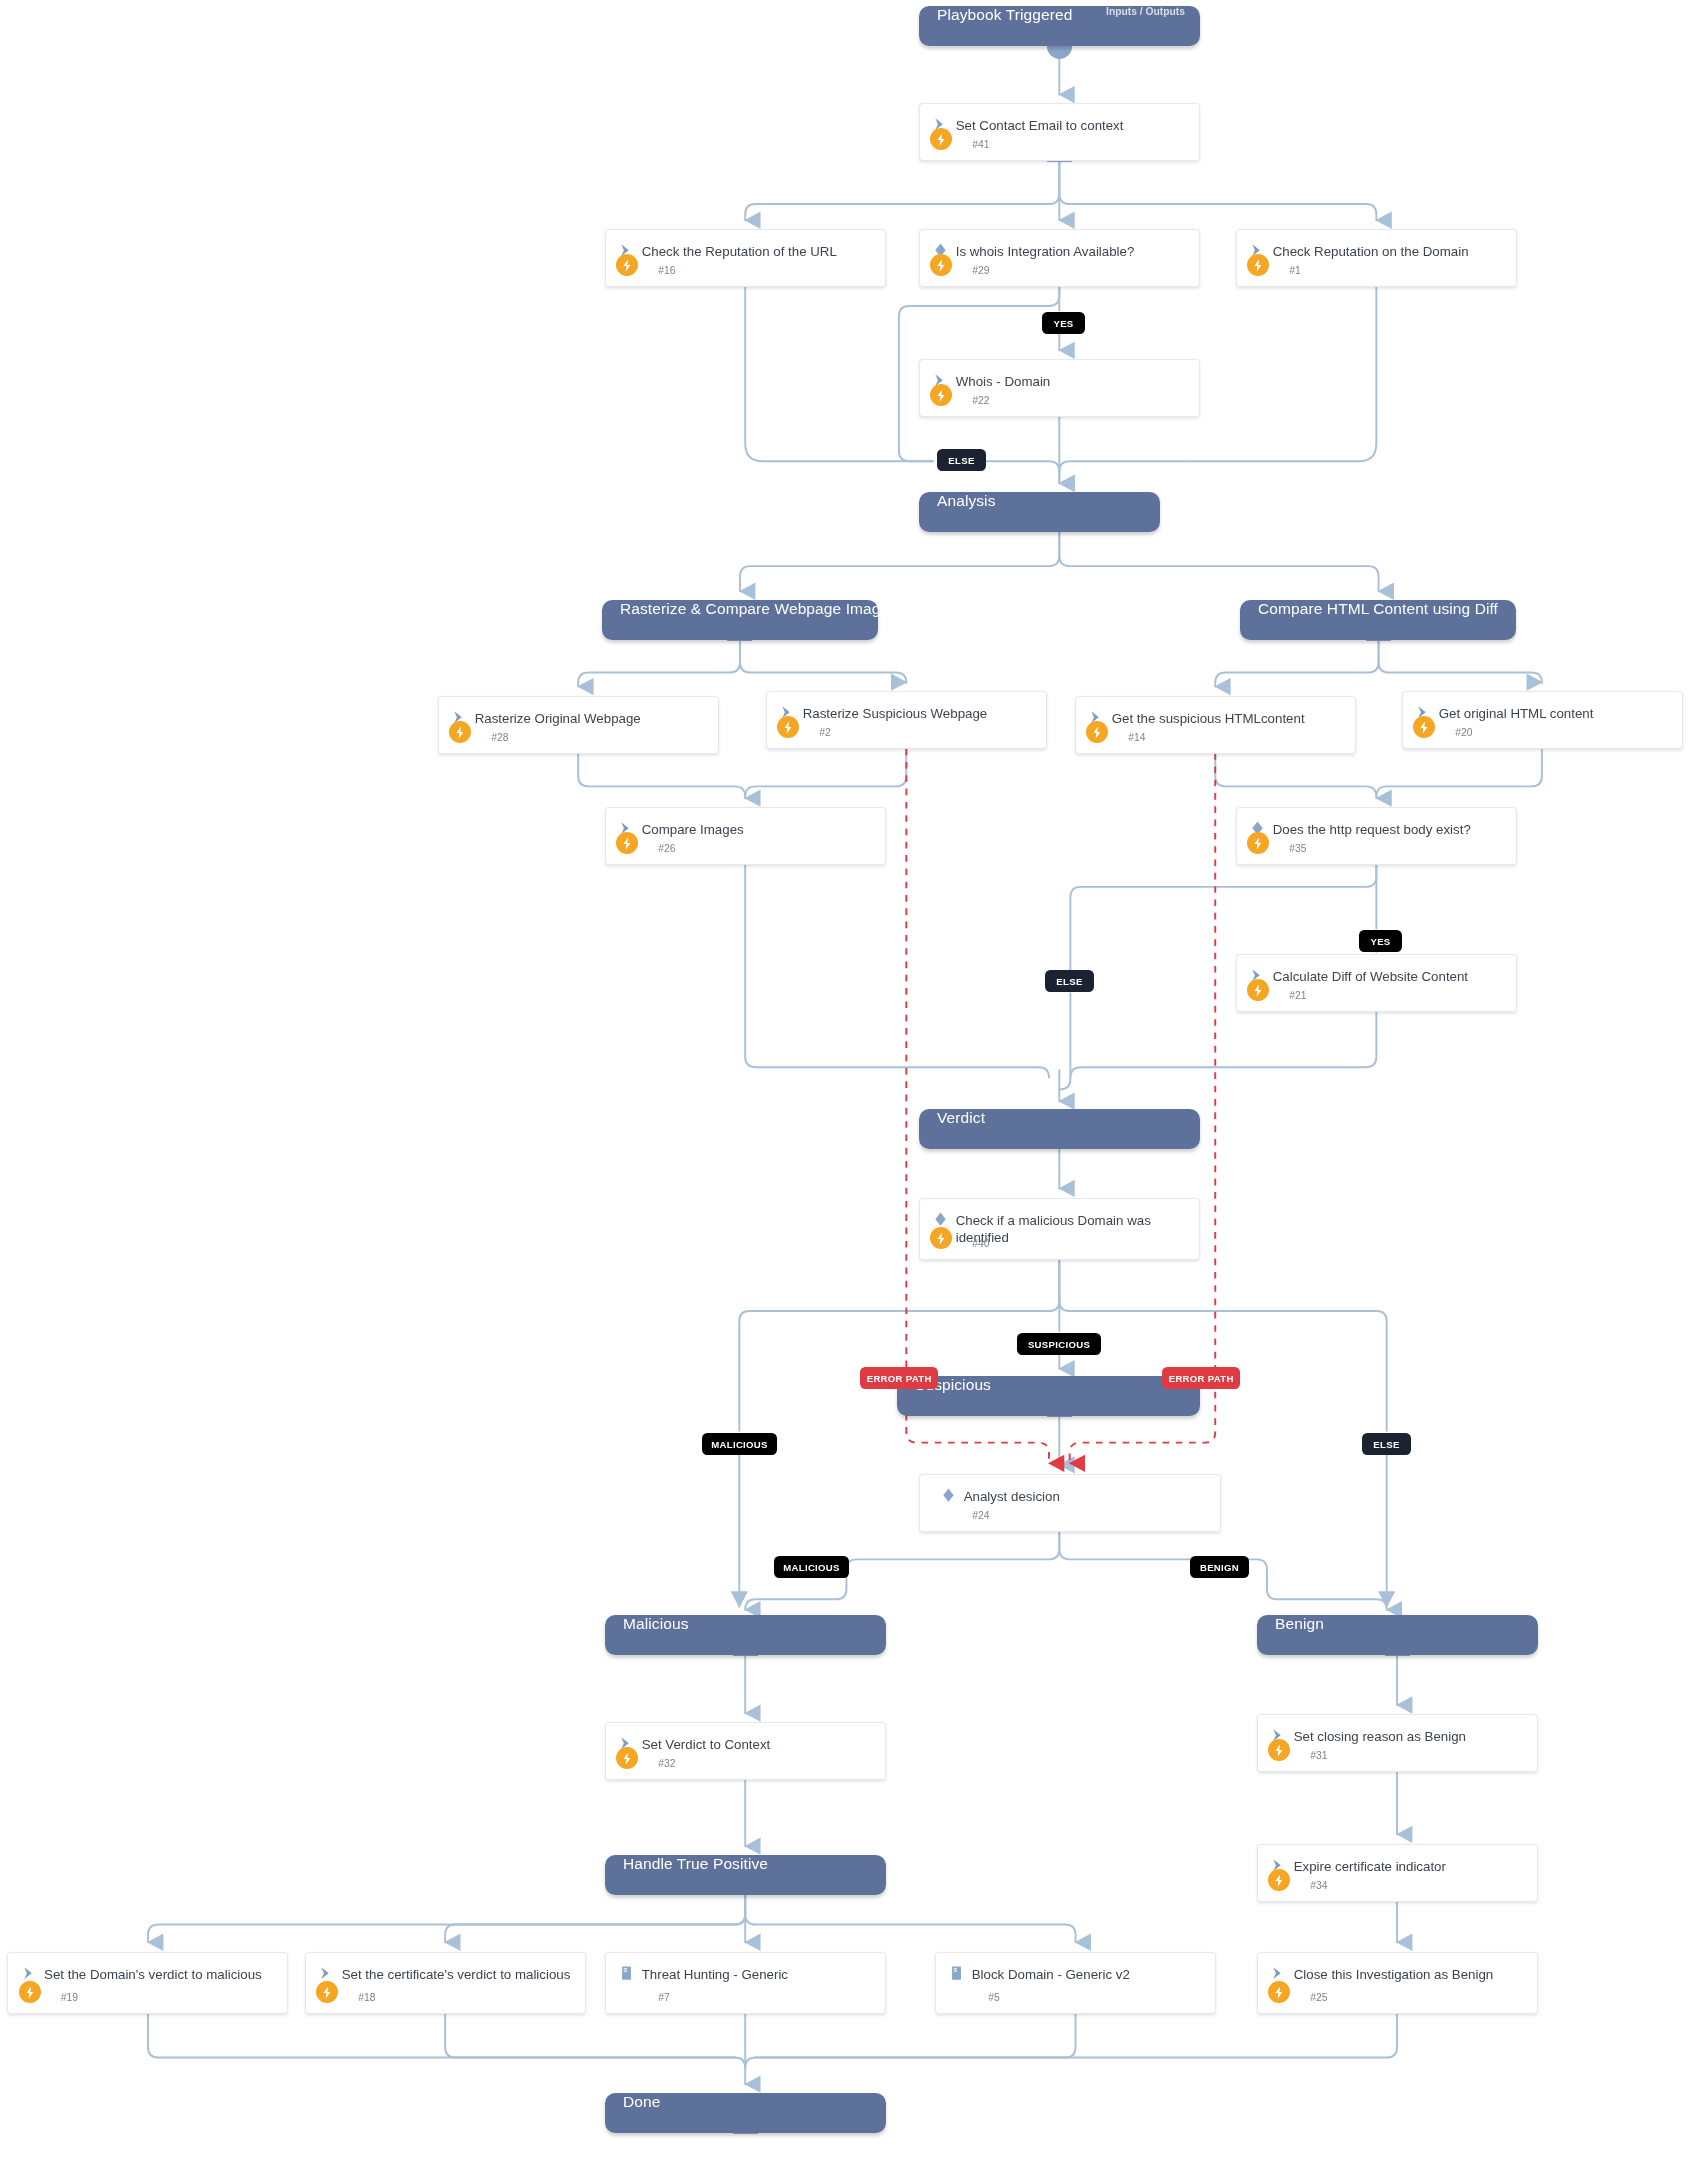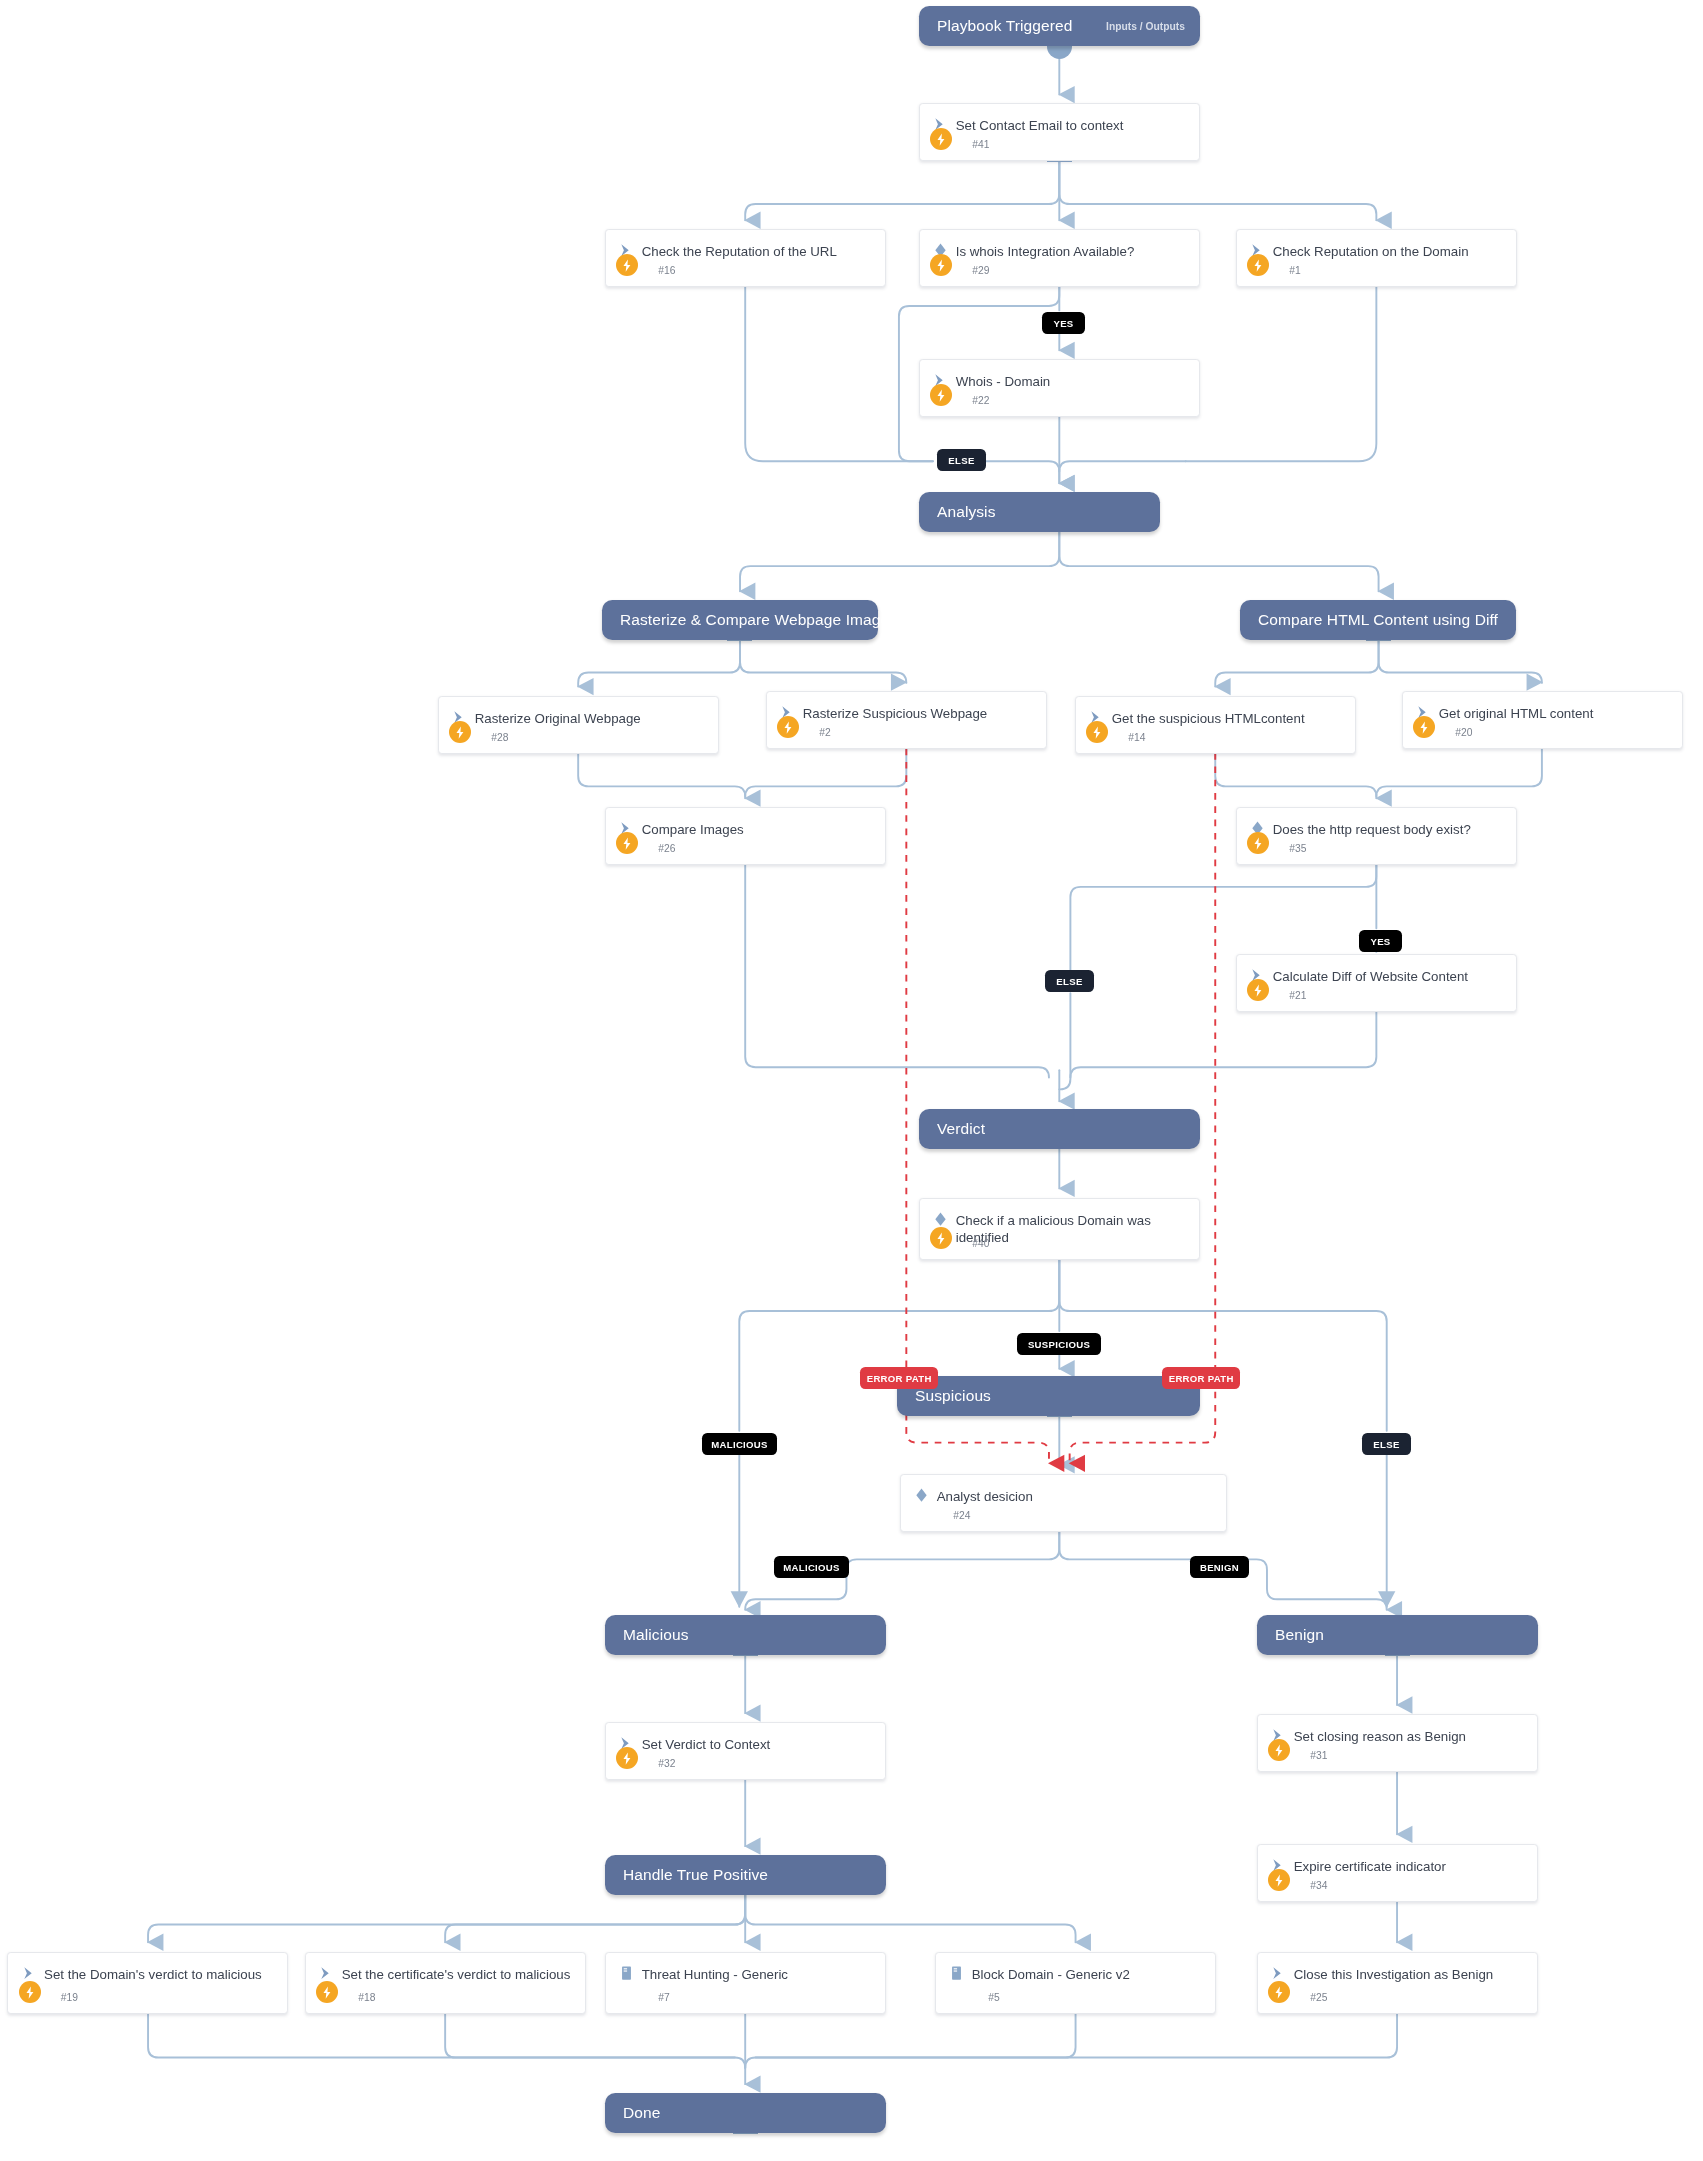--- a/index.html
+++ b/index.html
@@ -10,21 +10,21 @@
   }
   #canvas{position:absolute;inset:0;}
   svg#wires{position:absolute;left:0;top:0;width:1704px;height:2161px;pointer-events:none;}
 
   
   .section{
     position:absolute;box-sizing:border-box;
     background:#5d719b;
     border-radius:10.3px;
     box-shadow:0 2.2px 3.7px rgba(0,0,0,.18);
-    display:flex;align-items:center;
+    display:flex;
     padding-left:18px;
     z-index:6;
   }
   .section .stitle{
     color:#ffffff;font-size:15.5px;font-weight:400;letter-spacing:0.1px;
     white-space:nowrap;
   }
   .section .sright{
     margin-left:auto;margin-right:15px;color:#d7dde9;font-size:10.3px;font-weight:700;
   }
@@ -471,21 +471,21 @@
      </div>
      <div class="cbot">
        <span class="bolt">
             <svg width="12" height="13.3" viewBox="0 0 16 18">
               <path d="M9.2 0.6 L3.2 9.6 H7.1 L6.2 17.4 L12.6 8.0 H8.6 Z" fill="#ffffff"></path>
             </svg>
           </span>
        <span class="cnum">#40</span>
      </div>
       </div>
-      <div class="card" style="left: 900px; top: 1474px; width: 327px; height: 58px;">
+      <div class="card" style="left: 919px; top: 1474px; width: 302px; height: 58px; padding-left: 8px;">
         <div class="ctop">
        <span class="cicon">
             <svg width="15" height="16.3" viewBox="0 0 20 22">
               <path class="gl-diamond" d="M10 2 L17 11 L10 20 L3 11 Z"></path>
             </svg>
           </span>
        <span class="clabel">Analyst desicion</span>
      </div>
      <div class="cbot">
        <span class="bolt hidden">

